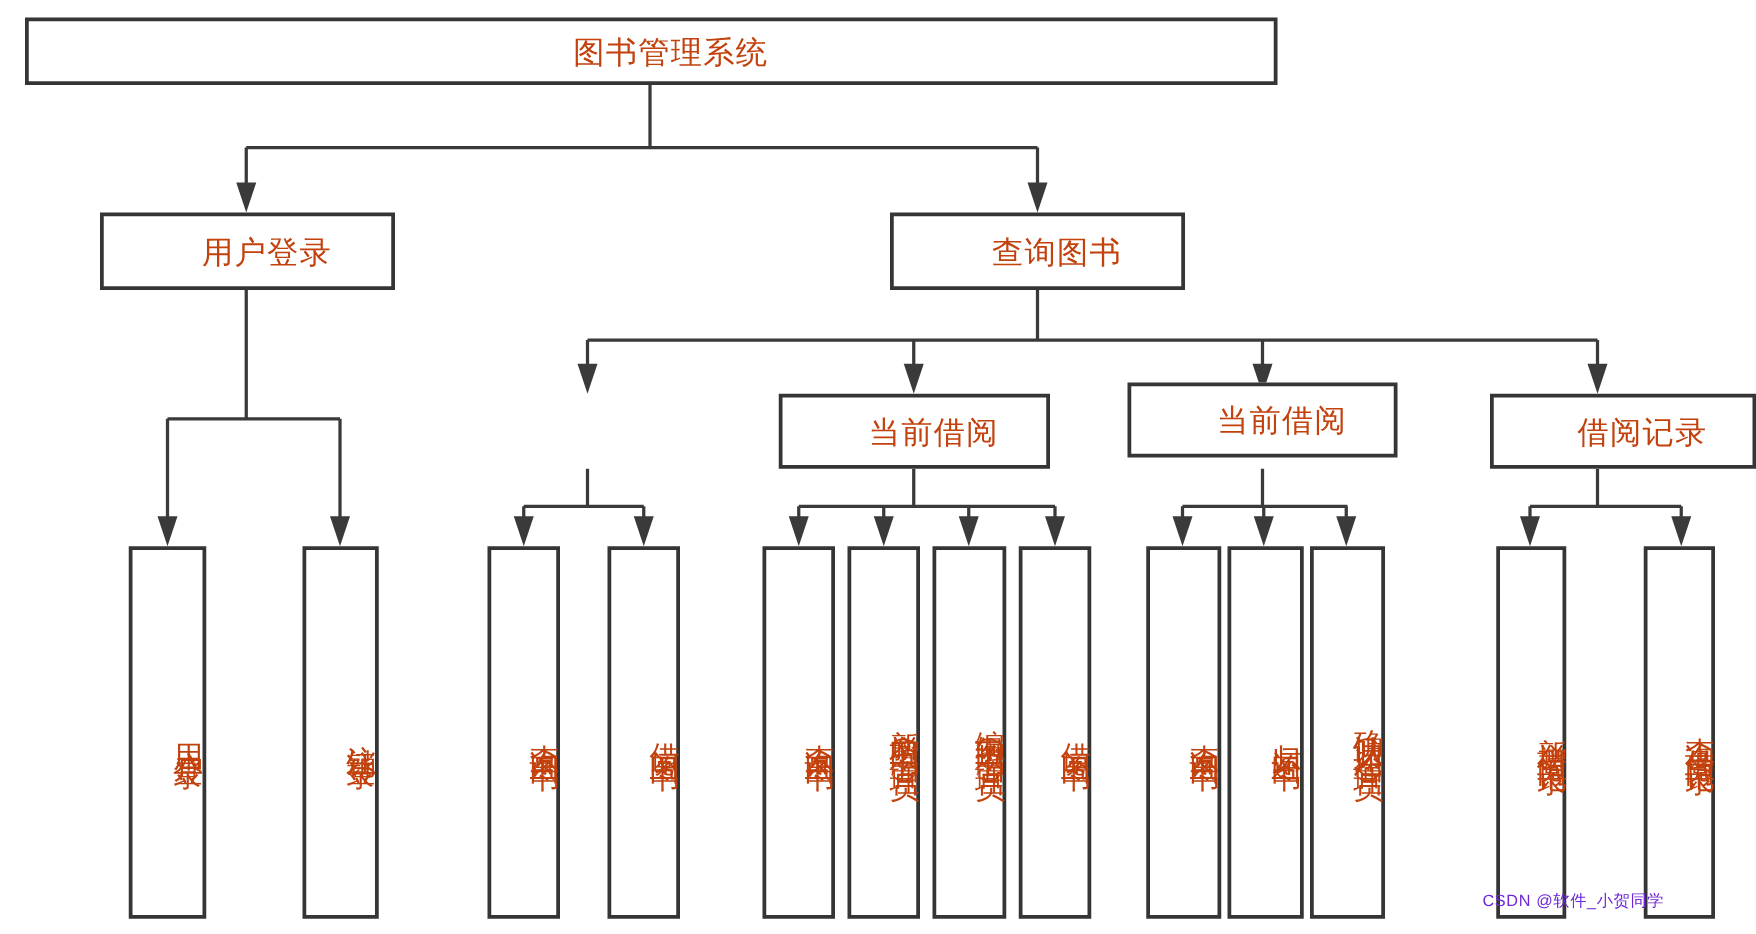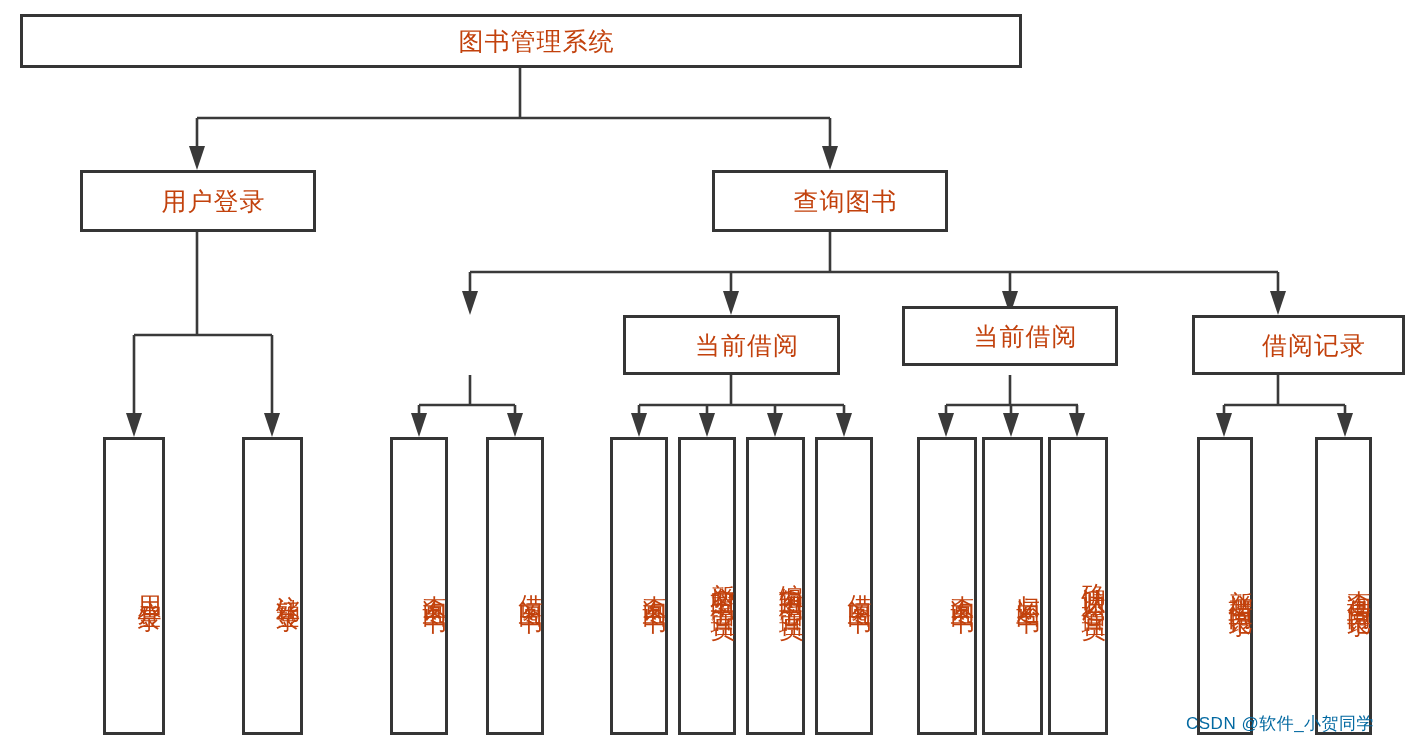--- a/index.html
+++ b/index.html
@@ -34,21 +34,21 @@
   #l-bb-add{left:678px;width:58px;}
   #l-bb-edit{left:746px;width:59px;}
   #l-bb-borrow{left:815px;width:58px;}
   #l-cb-query{left:917px;width:60px;}
   #l-cb-return{left:982px;width:61px;}
   #l-cb-confirm{left:1048px;width:60px;}
   #l-br-add{left:1197px;width:56px;}
   #l-br-query{left:1315px;width:57px;}
   .watermark{
     position:absolute;left:1186px;top:712px;
-    font-size:17px;color:#0369a1;letter-spacing:0.5px;
+    font-size:13px;color:#6d28d9;letter-spacing:0.5px;
   }
 </style>
 </head>
 <body>
 
 <div class="stage">
 
   <svg class="wires" viewBox="0 0 1405 747" xmlns="http://www.w3.org/2000/svg">
     <g stroke="#3a3a3a" stroke-width="2.6" fill="none">
 

